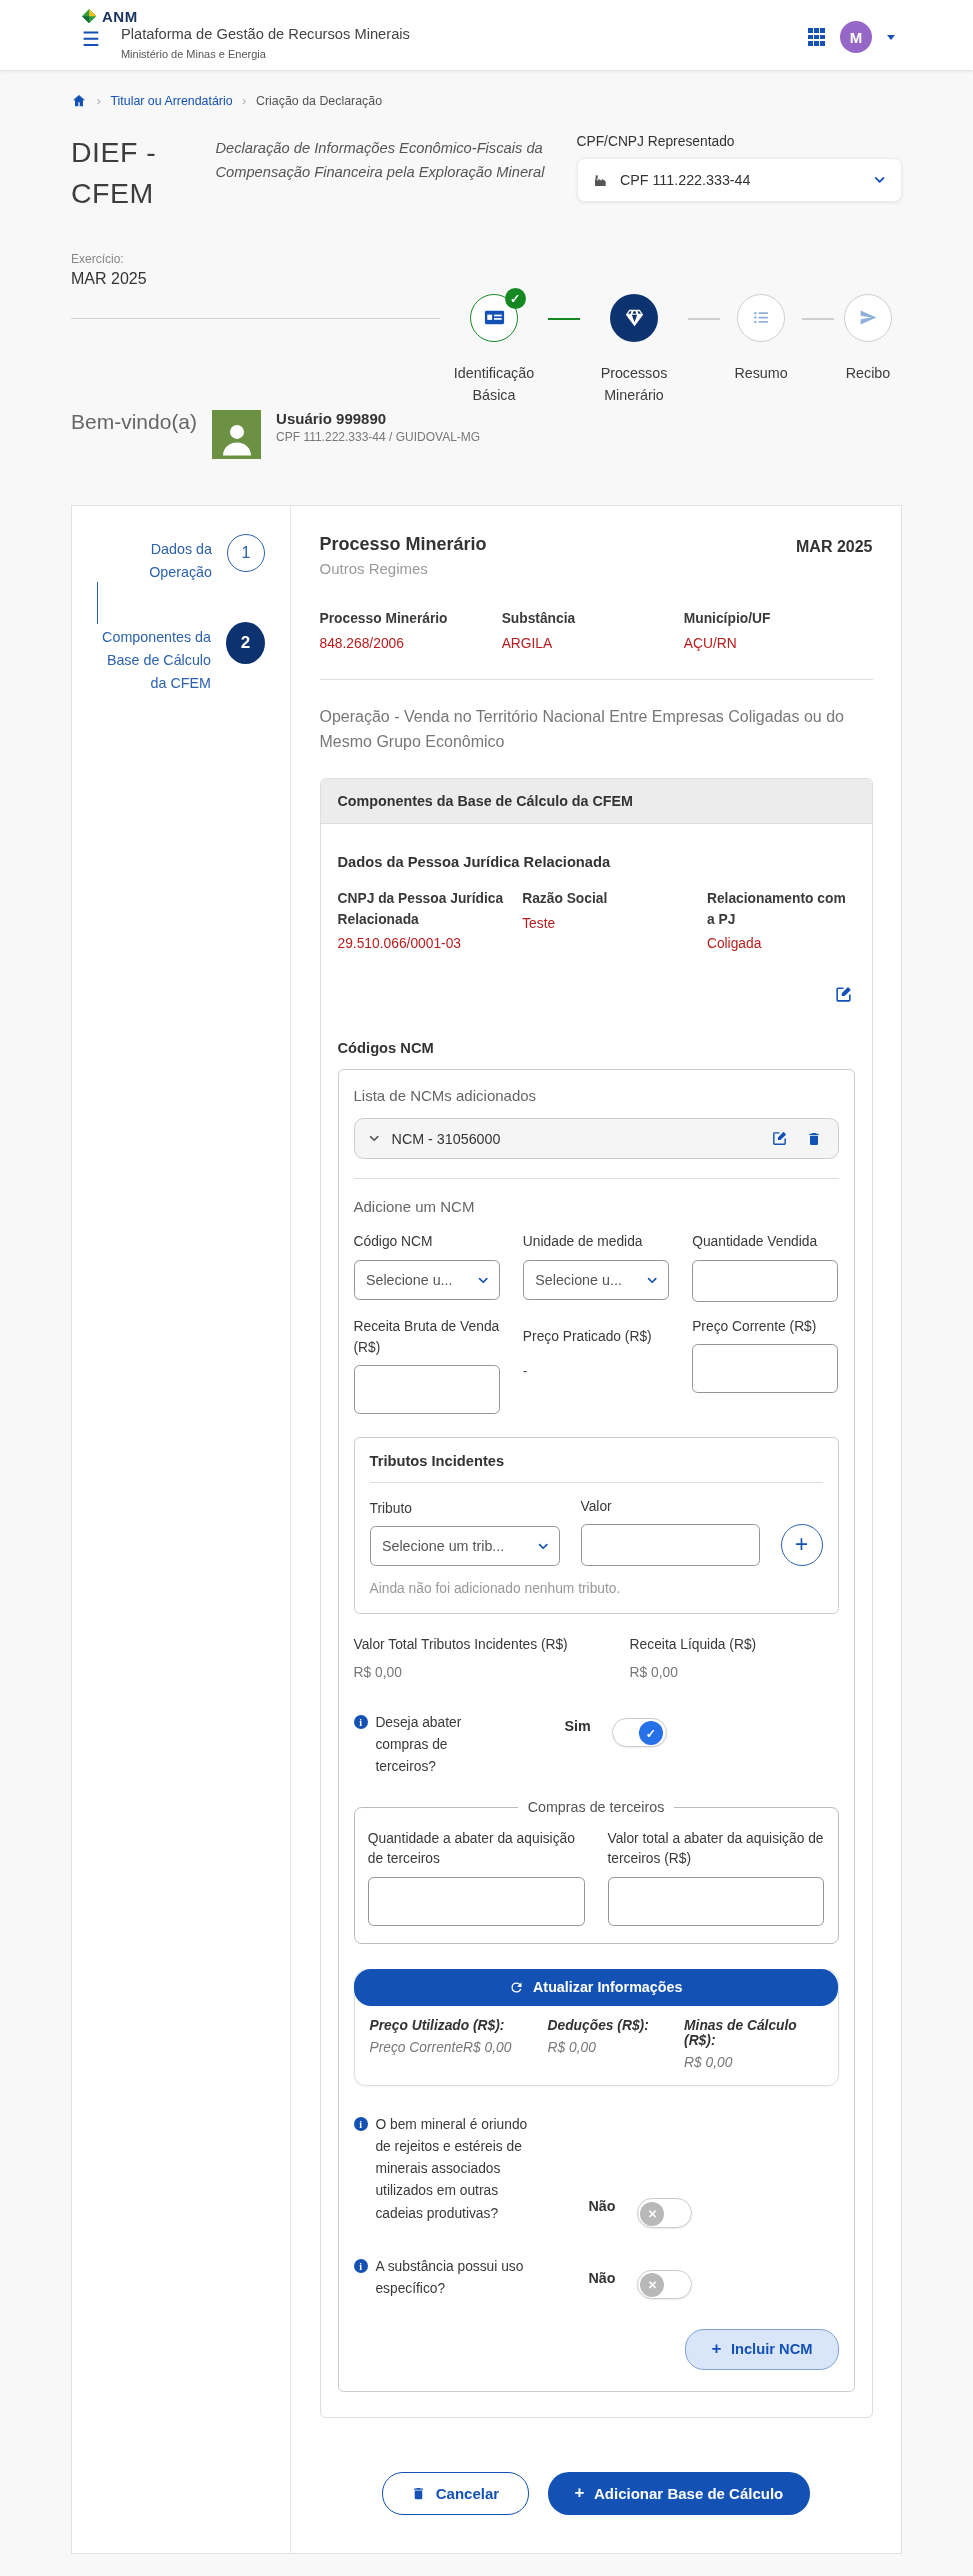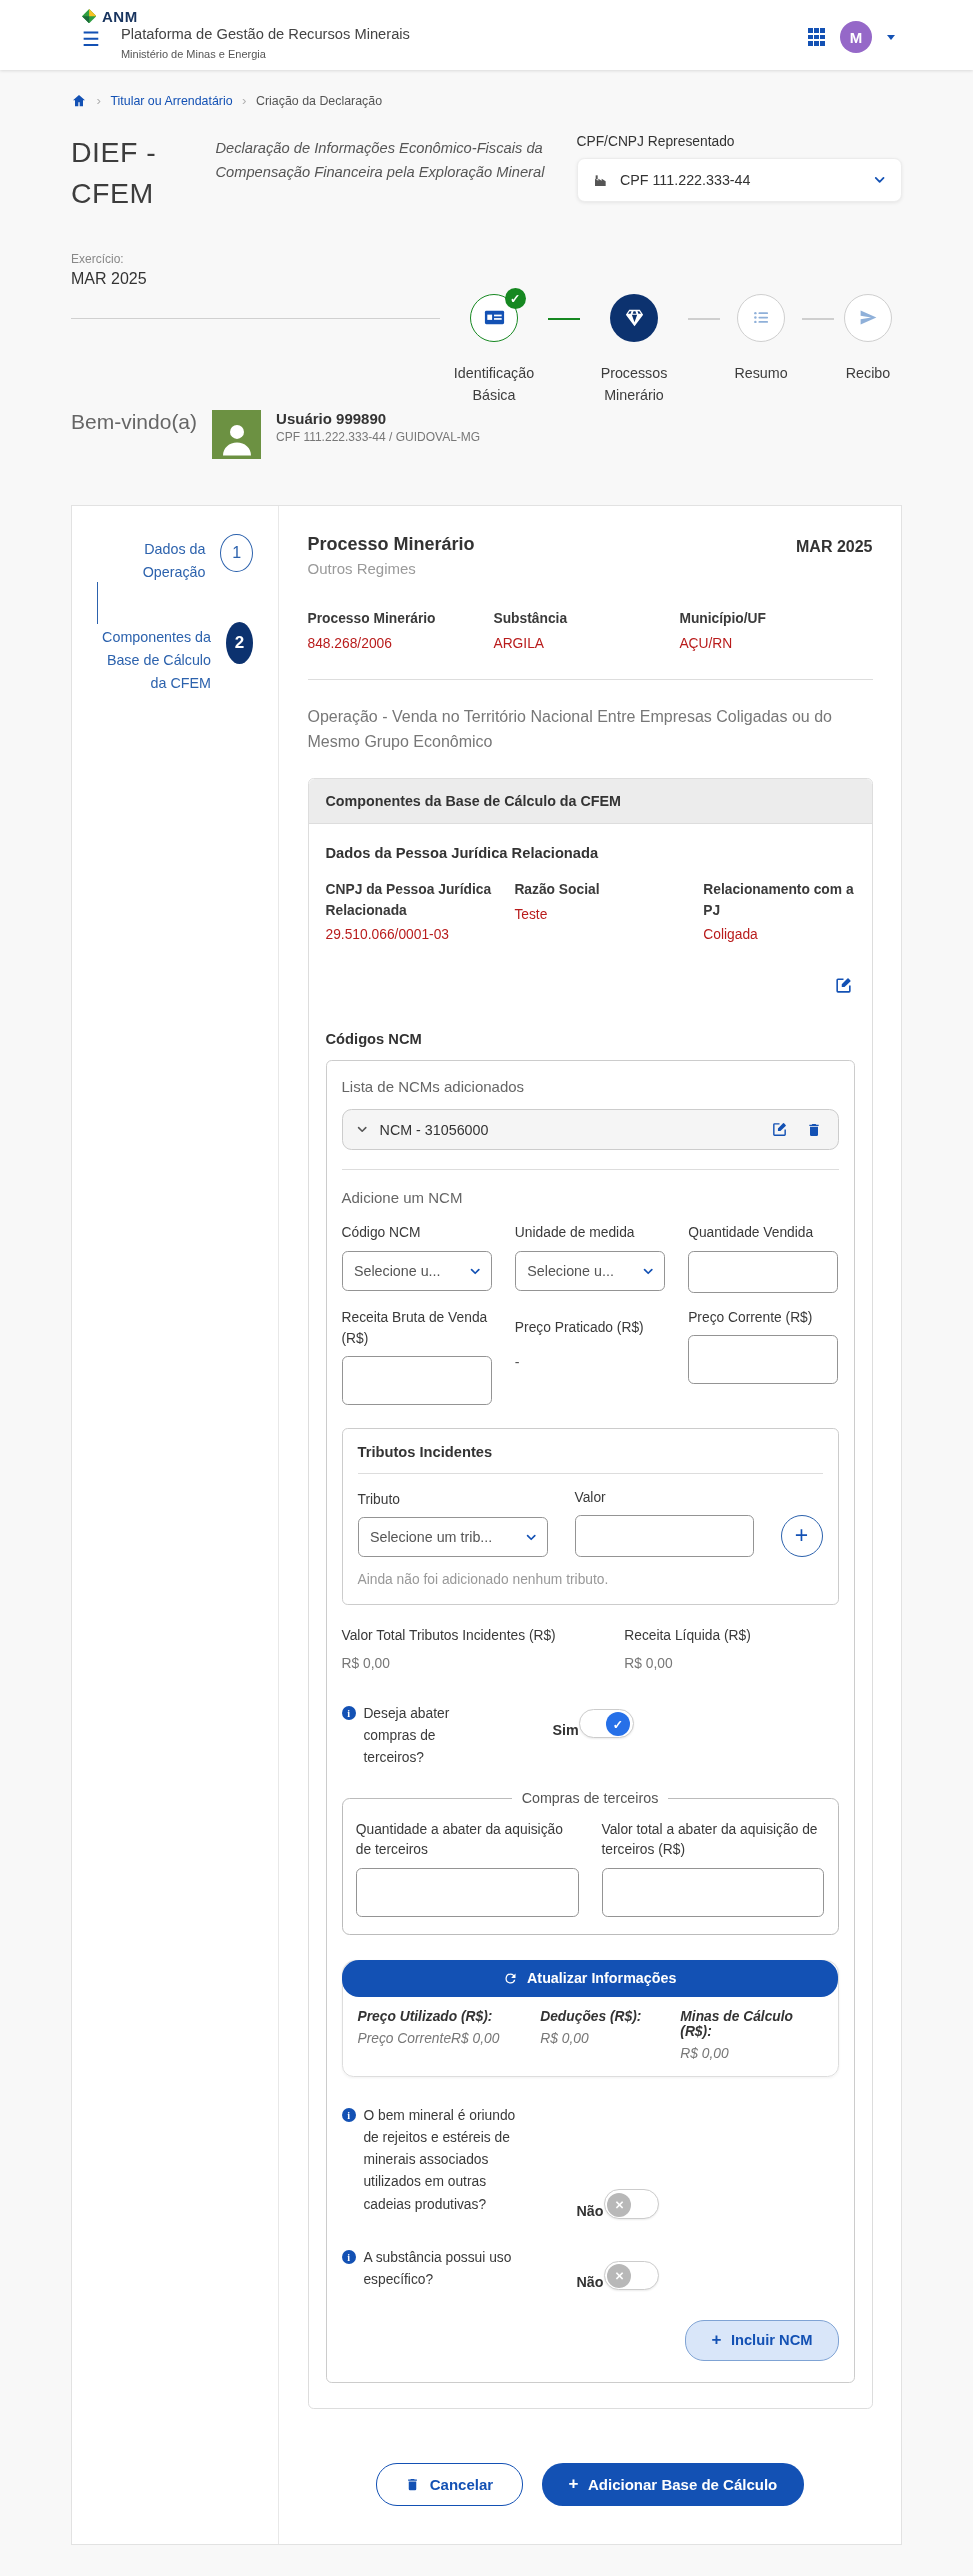--- a/index.html
+++ b/index.html
@@ -83,21 +83,21 @@
   .f-label { font-size:13.8px; font-weight:bold; color:#3a3a3a; line-height:1.5; }
   .f-value { font-size:13.8px; color:#b91c1c; margin-top:5.7px; }
 
   .hr { border:none; border-top:1px solid #ddd; margin:28.5px 0 25px 0; }
 
   .operation-text { font-size:16px; color:#777; line-height:1.55; max-width:532px; }
 
   
   .comp-box { border:1px solid #ddd; border-radius:5.7px; margin-top:23px; }
   .comp-box-header { background:#ececec; border-bottom:1px solid #ddd; border-radius:5.7px 5.7px 0 0; padding:14.3px 17px; font-size:14.3px; font-weight:bold; color:#333; }
-  .comp-box-body { padding:21px 17px 25px 17px; }
+  .comp-box-body { padding:30px 17px 25px 17px; }
 
   .pj-title { font-size:14.7px; font-weight:bold; color:#333; }
   .pj-fields { display:grid; grid-template-columns:1.15fr 1.15fr 1fr; gap:15px; margin-top:19px; }
   .edit-row { display:flex; justify-content:flex-end; margin-top:32px; }
   .icon-btn { background:none; border:none; cursor:pointer; padding:1.9px; }
   .icon-btn svg { display:block; }
 
   .ncm-title { font-size:14.7px; font-weight:bold; color:#333; margin-top:34px; }
 
   .ncm-box { border:1px solid #ccc; border-radius:5.7px; margin-top:13.3px; padding:17px 15px 21px 15px; }
@@ -113,35 +113,35 @@
   .field .ctrl { margin-top:6.7px; }
   .fake-select { height:40px; border:1px solid #949494; border-radius:5.7px; background:#fff; display:flex; align-items:center; padding:0 9.5px 0 11.4px; gap:7.6px; cursor:pointer; }
   .fake-select .sel-text { flex:1; font-size:14.3px; color:#555; white-space:nowrap; overflow:hidden; }
   .text-input { width:100%; height:42px; border:1px solid #949494; border-radius:5.7px; background:#fff; padding:0 9.5px; font-size:14.3px; font-family:"Liberation Sans",sans-serif; }
   .tall { height:49px; }
   .dash-value { font-size:14.3px; color:#555; margin-top:15px; }
 
   .trib-box { border:1px solid #ccc; border-radius:5.7px; margin-top:23px; padding:15px 15px 17px 15px; }
   .trib-title { font-size:14.7px; font-weight:bold; color:#333; }
   .trib-hr { border:none; border-top:1px solid #ddd; margin:13.3px 0 13.3px 0; }
-  .trib-row { display:flex; gap:27px; align-items:flex-end; }
+  .trib-row { display:flex; gap:21px; align-items:flex-end; }
   .trib-field1 { width:190px; }
   .trib-field2 { width:179px; }
   .add-trib-btn { width:42px; height:42px; border-radius:50%; border:1px solid #2c62ad; background:#fff; color:#1351b4; font-size:23px; line-height:1; cursor:pointer; margin-bottom:0; display:flex; align-items:center; justify-content:center; }
   .trib-empty { font-size:13.8px; color:#999; margin-top:15px; }
 
   .totals { display:grid; grid-template-columns:1.25fr 1fr; gap:15px; margin-top:23px; }
   .tot-label { font-size:13.8px; color:#3a3a3a; }
   .tot-value { font-size:13.8px; color:#777; margin-top:13.3px; }
 
   .toggle-row { display:flex; align-items:flex-start; margin-top:28.5px; }
   .q-block { display:flex; gap:7.6px; width:176px; }
   .q-text { font-size:13.8px; color:#3a3a3a; line-height:1.6; }
   .info-icon { flex:0 0 14.3px; width:14.3px; height:14.3px; border-radius:50%; background:#1351b4; color:#fff; font-size:10px; font-weight:bold; display:flex; align-items:center; justify-content:center; margin-top:2.9px; font-family:"Liberation Serif",serif; }
-  .ans-block { display:flex; align-items:flex-end; margin-left:59px; margin-top:5.7px; }
+  .ans-block { display:flex; align-items:flex-start; gap:21px; margin-left:59px; margin-top:5.7px; }
   .ans-word { font-size:14.3px; font-weight:bold; color:#333; }
   .switch { width:55px; height:29.5px; border-radius:15px; background:#fff; border:1px solid #ccc; position:relative; cursor:pointer; box-shadow:0 1px 1.9px rgba(0,0,0,.08); }
   .knob { width:24px; height:24px; border-radius:50%; position:absolute; top:2.4px; display:flex; align-items:center; justify-content:center; color:#fff; font-size:12.4px; font-weight:bold; }
   .switch.on .knob { right:2.9px; background:#2670e8; }
   .switch.off .knob { left:2.9px; background:#b8b8b8; font-size:11.4px; }
 
   fieldset.compras { border:1px solid #bbb; border-radius:7.6px; margin-top:21px; padding:11.4px 13.3px 17px 13.3px; }
   fieldset.compras legend { font-size:14.3px; color:#555; padding:0 9.5px; margin-left:auto; margin-right:auto; text-align:center; }
   .compras-grid { display:grid; grid-template-columns:1fr 1fr; gap:23px; margin-top:1.9px; }
 

